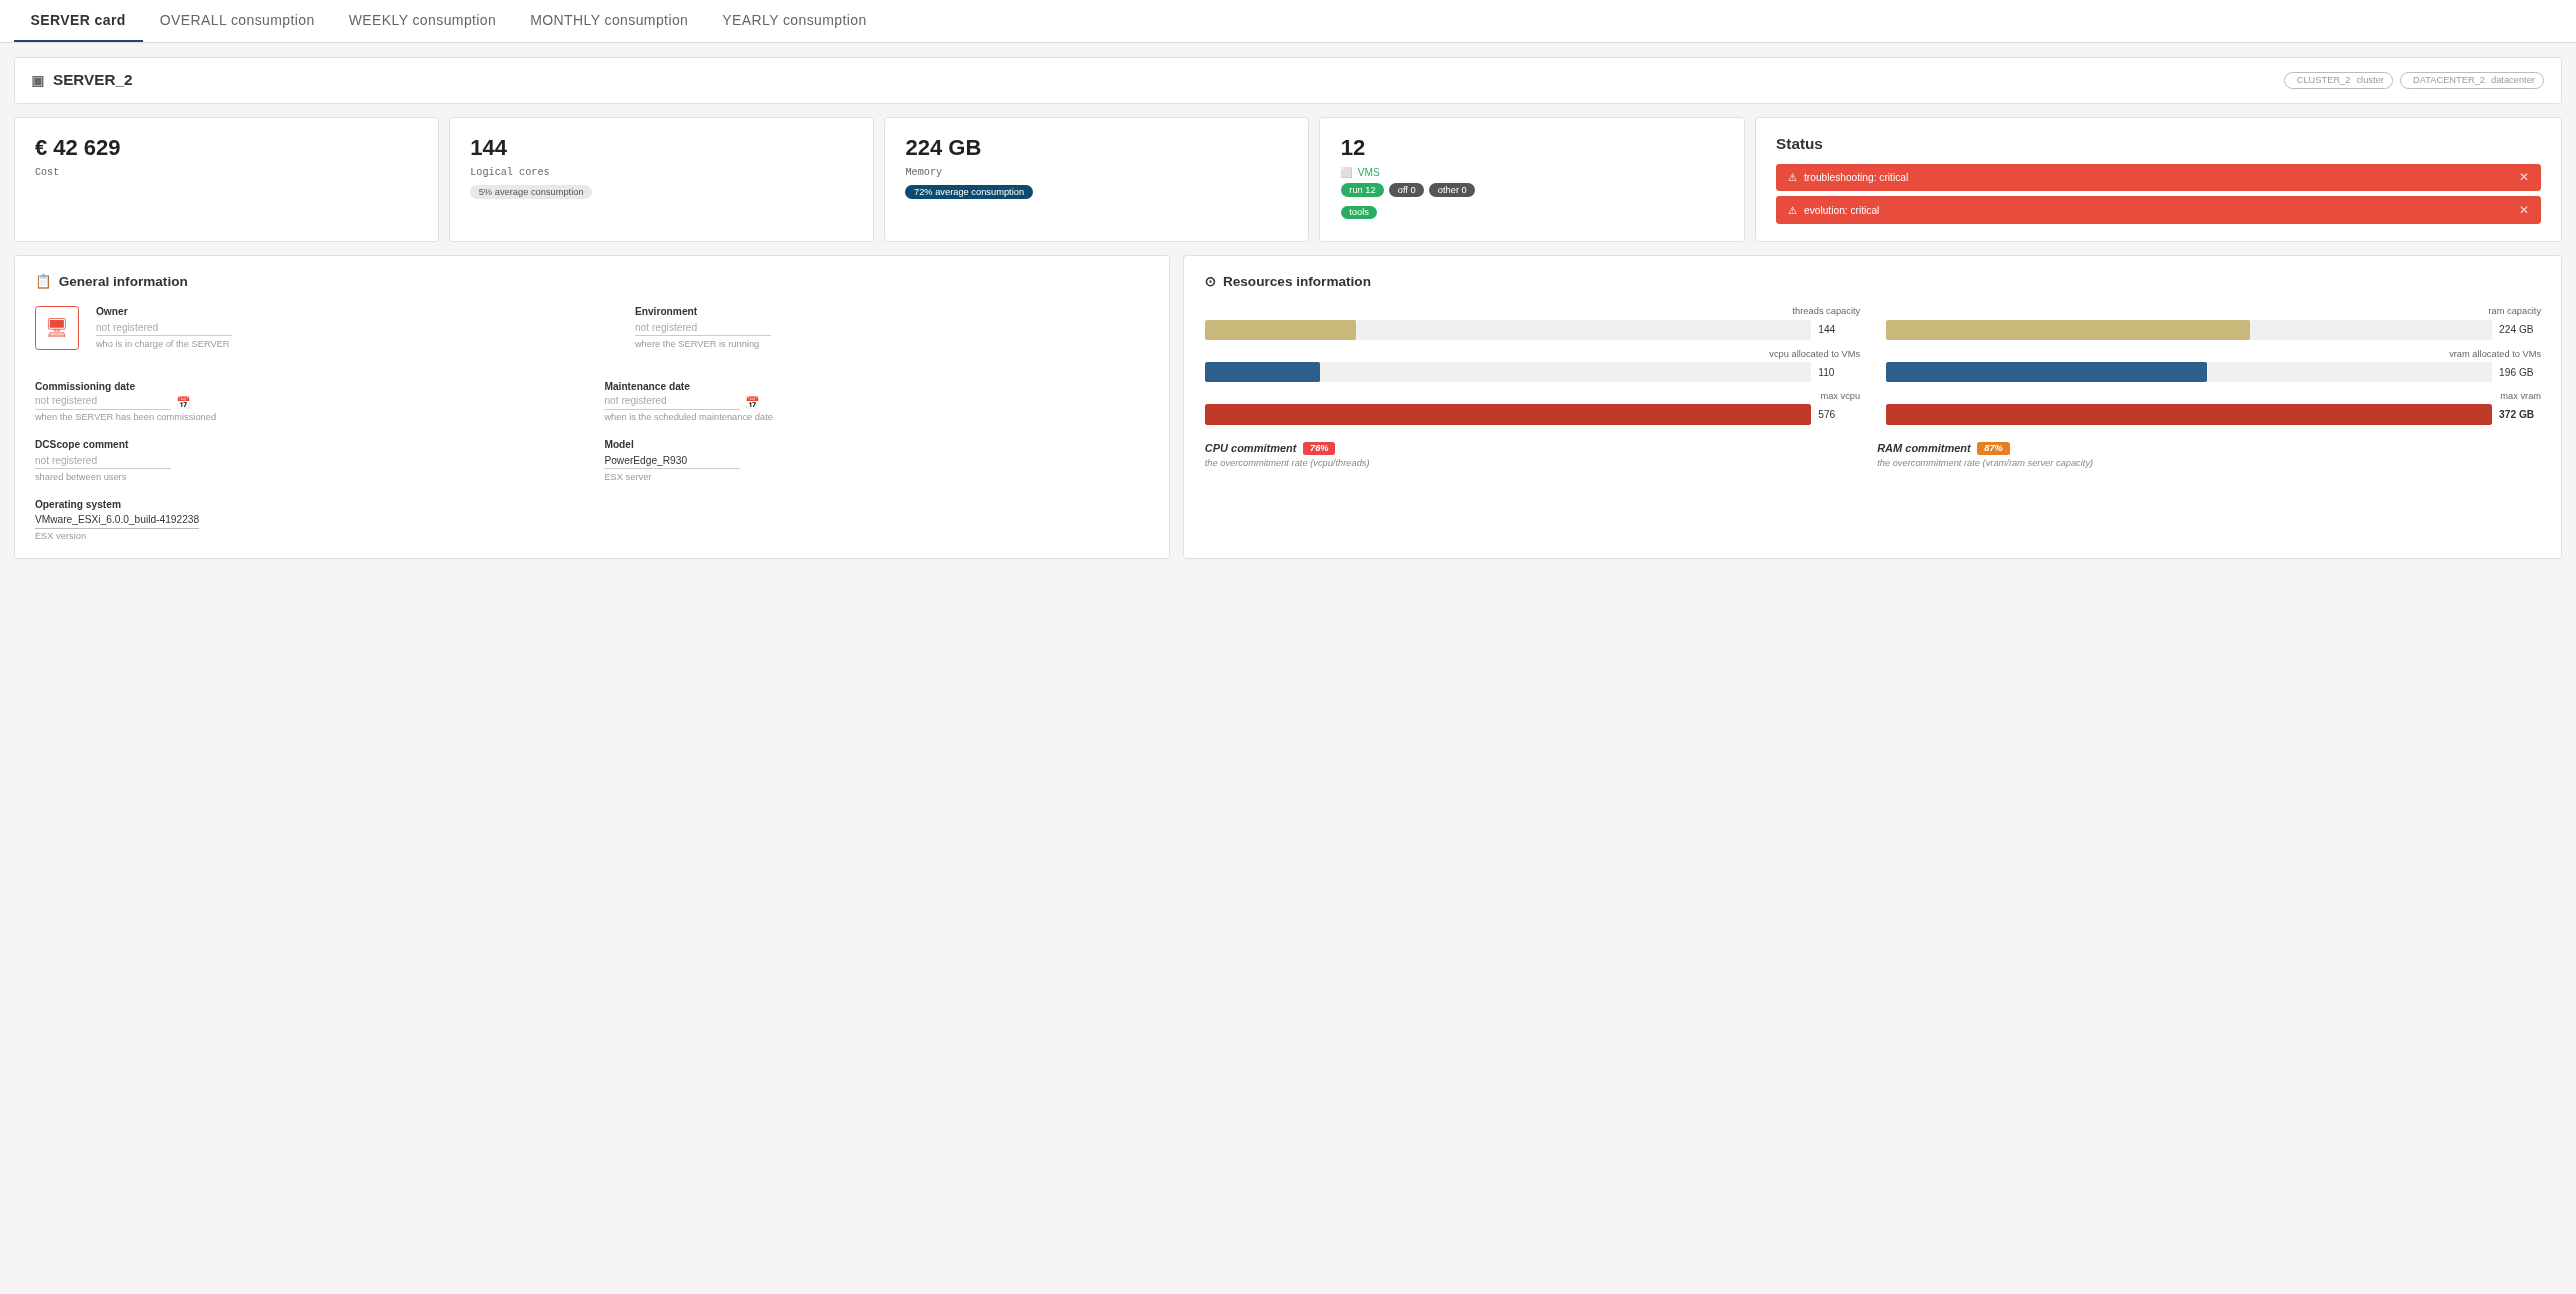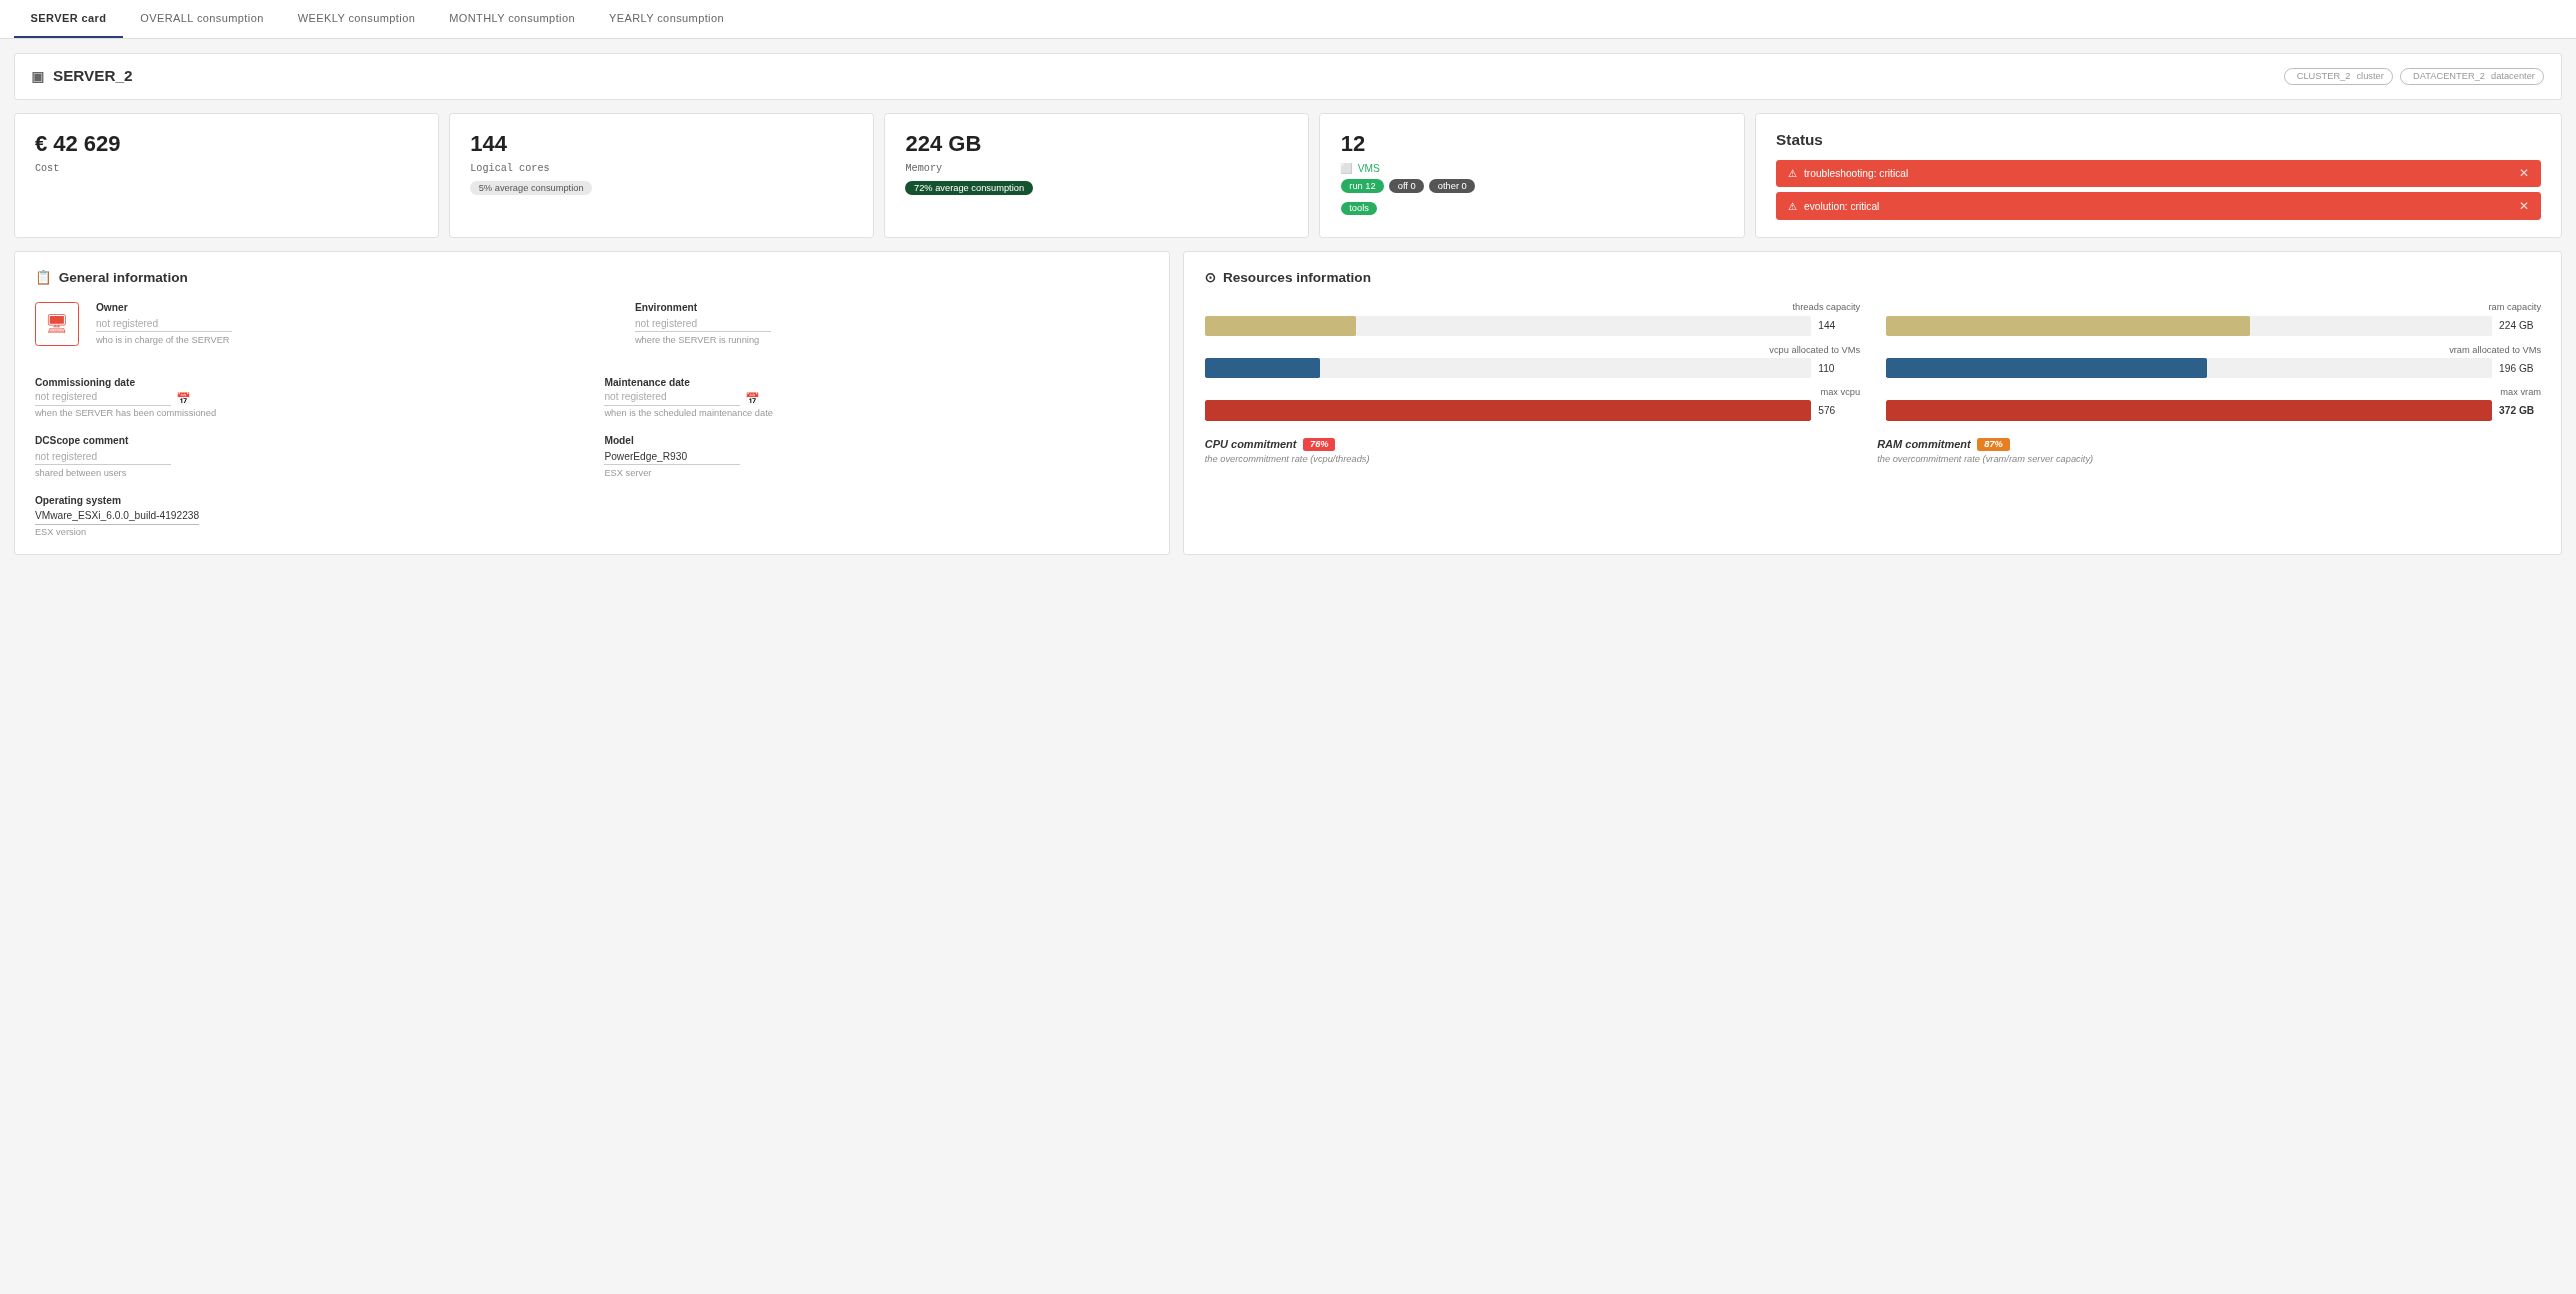--- a/index.html
+++ b/index.html
@@ -1,20 +1,20 @@
 <!DOCTYPE html>
 <html style="font-size:13.6px"><head>
   <meta charset="utf-8">
   <style>
     * { box-sizing: border-box; margin: 0; padding: 0; }
     body { font-family: 'Segoe UI', Arial, sans-serif; background: #f5f5f5; font-size: 11px; color: #333; }
 
     
     .tabs { display: flex; background: #fff; border-bottom: 0.8px solid #ddd; padding: 0 13.6px; }
-    .tab { padding: 12px 17px; cursor: pointer; font-size: 11px; color: #666; letter-spacing: 0.4px; border-bottom: 2.5px solid transparent; white-space: nowrap; }
+    .tab { padding: 12px 17px; cursor: pointer; font-size: 14px; color: #666; letter-spacing: 0.4px; border-bottom: 2.5px solid transparent; white-space: nowrap; }
     .tab.active { color: #333; border-bottom: 2.5px solid #2c3e7a; font-weight: 600; }
 
     
     .page { padding: 13.6px; }
 
     
     .server-header-card {
       background: #fff;
       border: 0.8px solid #e0e0e0;
       border-radius: 3.4px;
@@ -47,21 +47,21 @@
     .stat-value { font-size: 22px; font-weight: 600; color: #222; margin-bottom: 6px; }
     .stat-label { font-size: 10.2px; color: #666; margin-bottom: 6.8px; font-family: Liberation Mono, monospace; }
     .stat-badge {
       display: inline-block;
       padding: 1.7px 8.5px;
       border-radius: 10.2px;
       font-size: 9.3px;
       font-weight: 500;
     }
     .badge-gray { background: #e8e8e8; color: #555; }
-    .badge-orange { background: #14532d; color: #fff; }
+    .badge-orange { background: #0c4a6e; color: #fff; }
     .badge-green { background: #27ae60; color: #fff; }
     .badge-dark { background: #555; color: #fff; }
 
     .vms-section { display: flex; flex-direction: column; gap: 5.1px; }
     .vms-title { font-size: 10.2px; color: #27ae60; display: flex; align-items: center; gap: 4.2px; }
     .vms-badges { display: flex; gap: 5.1px; flex-wrap: wrap; }
 
     
     .stat-card.status-card { flex: 2; }
     .status-title { font-size: 15.3px; font-weight: 600; margin-bottom: 10.2px; }

